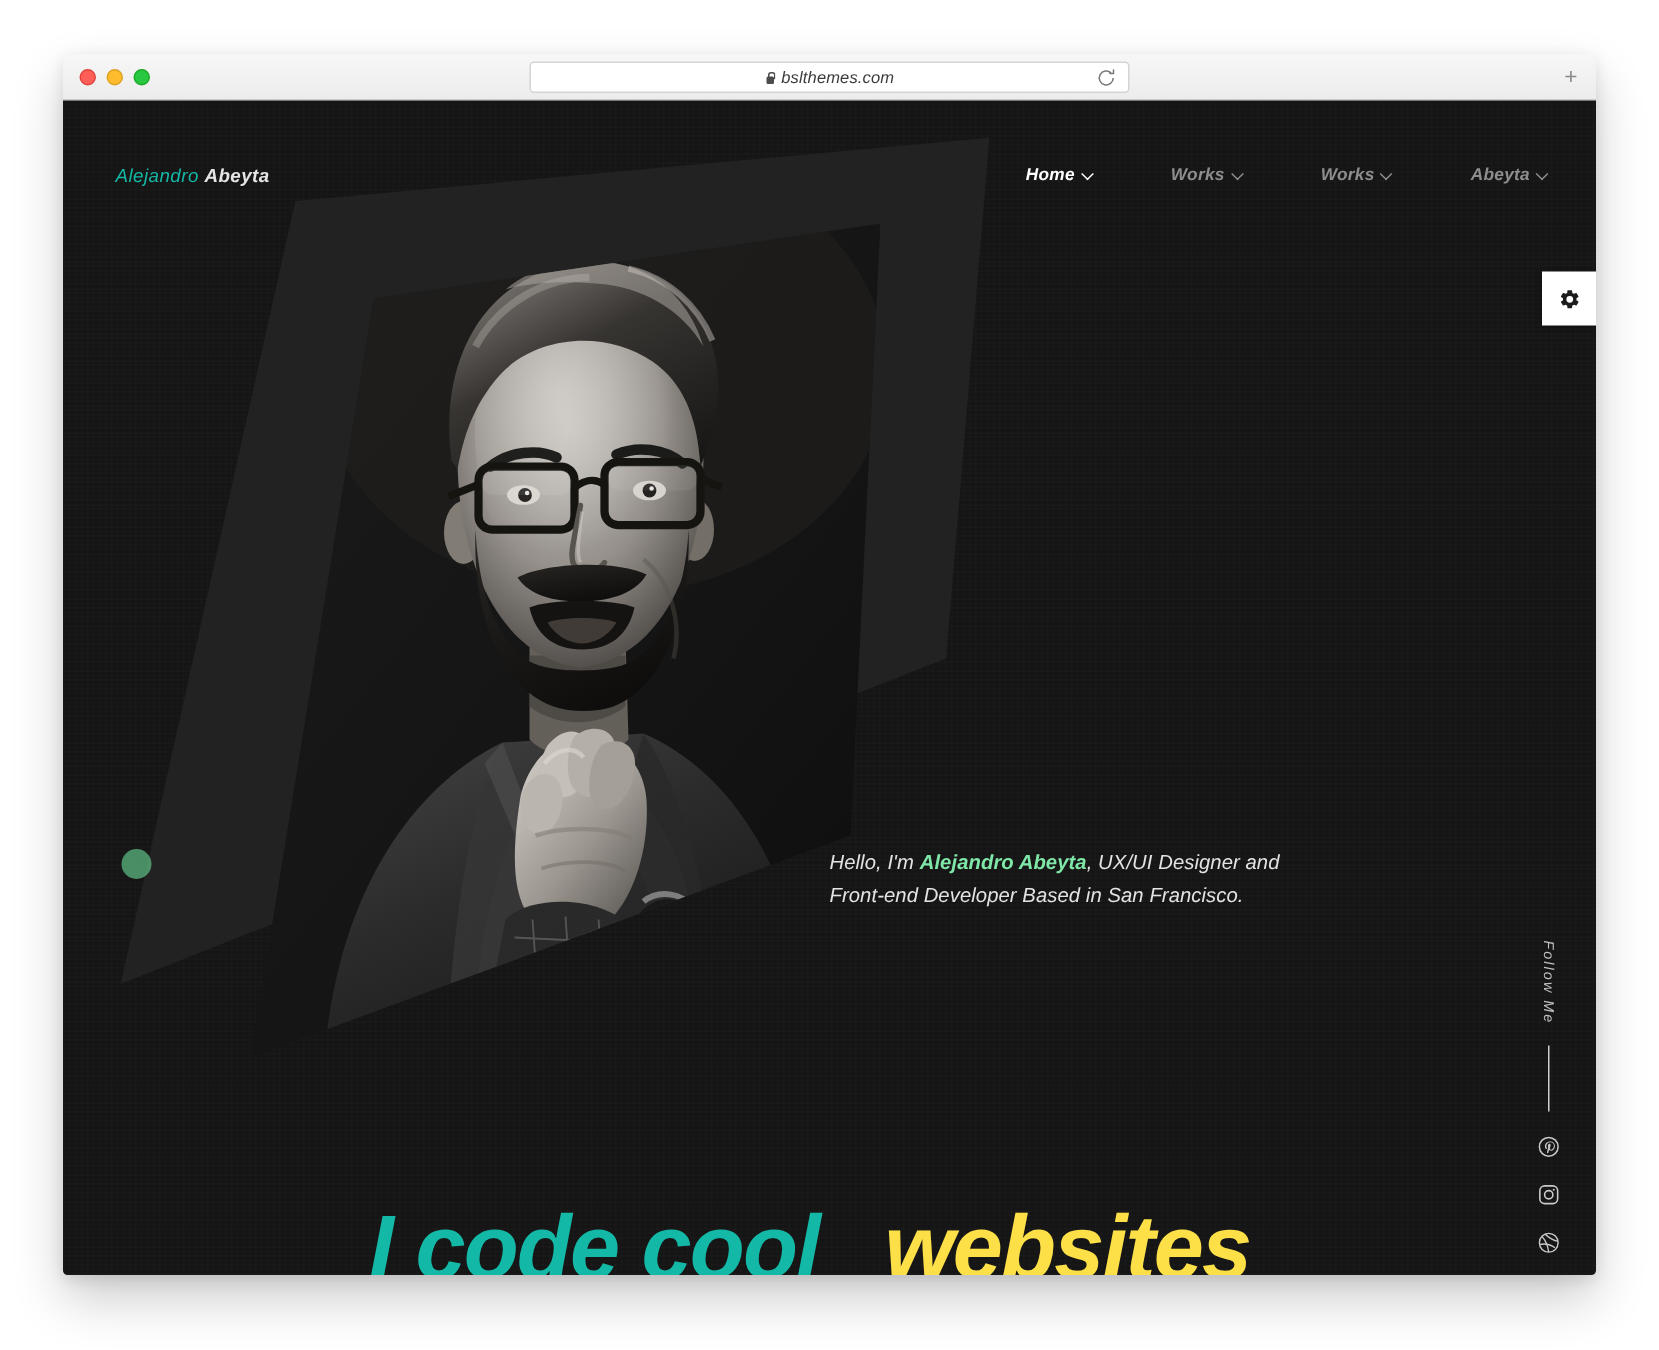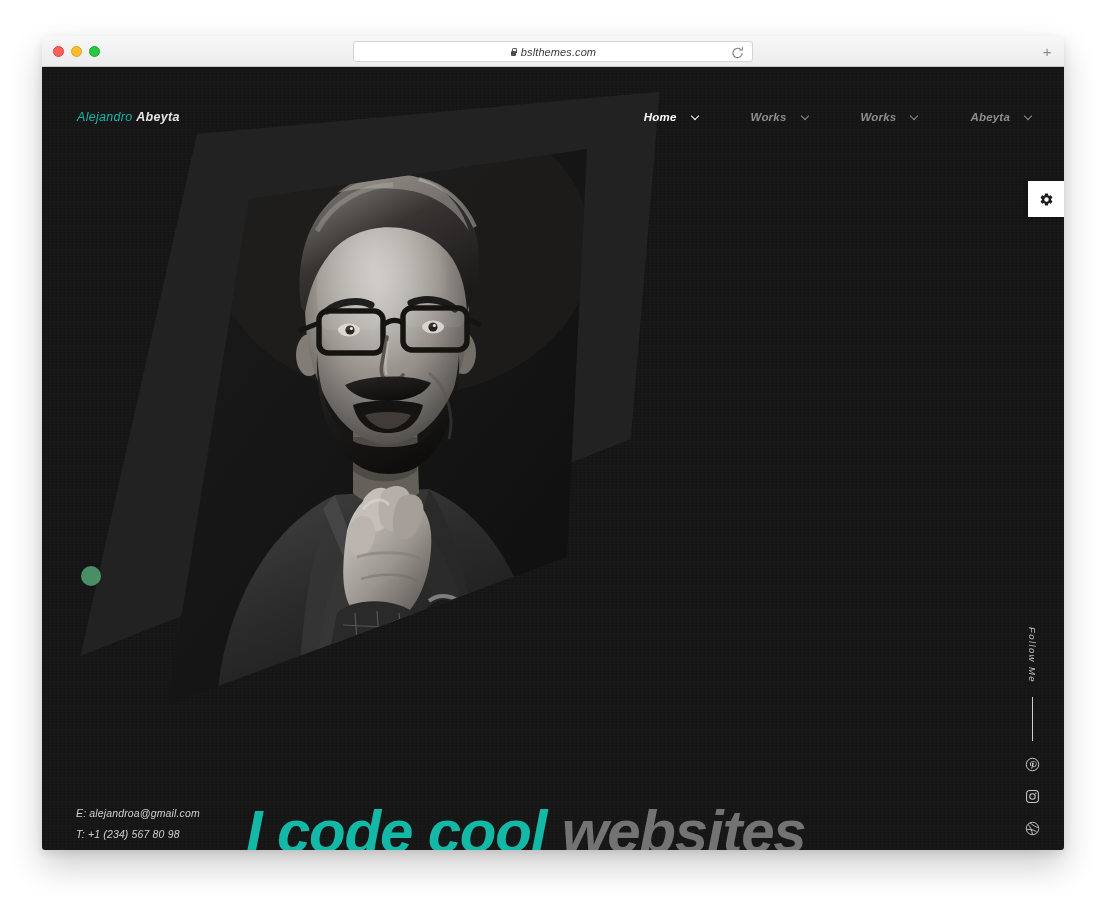--- a/index.html
+++ b/index.html
@@ -175,21 +175,21 @@
   #main-nav {
     position: absolute;
     right: 32px;
     display: flex;
     align-items: center;
     gap: 32px;
   }
   .nav-item {
     display: flex;
     align-items: center;
-    gap: 15px;
+    gap: 5px;
     font-size: 11.5px;
     font-weight: 700;
     letter-spacing: 0.2px;
     color: #8e8e8e;
     white-space: nowrap;
     cursor: pointer;
     padding-left: 20px;
   }
   .nav-item.active { color: #ffffff; }
   .chev {
@@ -247,21 +247,21 @@
     left: 204px;
     top: 735px;
     font-size: 60px;
     font-weight: 700;
     letter-spacing: -1.2px;
     line-height: 1;
     white-space: nowrap;
     z-index: 10;
   }
   #headline .hw { color: #14b8a6; }
-  #headline .hg { color: #737373; }
+  #headline .hg { color: #fde047; margin-left: 28px; }
 
   
   #contact-block {
     position: absolute;
     left: 34px;
     top: 740px;
     z-index: 10;
   }
   .contact-line {
     font-size: 10.5px;
@@ -522,30 +522,29 @@
         </div>
       </nav>
     </div>
 
     <div id="settings-btn">
       <svg width="15" height="15" viewBox="0 0 24 24" fill="#1c1c1c">
         <path d="M19.14 12.94a7.07 7.07 0 0 0 0-1.88l2.03-1.58a.5.5 0 0 0 .12-.64l-1.92-3.32a.5.5 0 0 0-.6-.22l-2.39.96a7.3 7.3 0 0 0-1.62-.94l-.36-2.54a.5.5 0 0 0-.5-.42h-3.84a.5.5 0 0 0-.5.42l-.36 2.54c-.58.24-1.12.56-1.62.94l-2.39-.96a.5.5 0 0 0-.6.22L2.67 8.84a.5.5 0 0 0 .12.64l2.03 1.58a7.07 7.07 0 0 0 0 1.88l-2.03 1.58a.5.5 0 0 0-.12.64l1.92 3.32c.12.22.38.3.6.22l2.39-.96c.5.38 1.04.7 1.62.94l.36 2.54c.04.24.25.42.5.42h3.84c.25 0 .46-.18.5-.42l.36-2.54c.58-.24 1.12-.56 1.62-.94l2.39.96c.22.08.48 0 .6-.22l1.92-3.32a.5.5 0 0 0-.12-.64l-2.03-1.58zM12 15.6A3.6 3.6 0 1 1 12 8.4a3.6 3.6 0 0 1 0 7.2z"></path>
       </svg>
     </div>
 
+    <p id="intro-text">
+      <span>Hello, I'm </span><span class="hl">Alejandro Abeyta</span><span>, UX/UI Designer and Front-end Developer Based in San Francisco.</span>
+    </p>
 
     <h1 id="headline">
       <span class="hw">I code cool</span>
       <span class="hg">websites</span>
     </h1>
 
-    <div id="contact-block">
-      <div class="contact-line">E: alejandroa@gmail.com</div>
-      <div class="contact-line">T: +1 (234) 567 80 98</div>
-    </div>
 
     <div id="follow-rail">
       <div id="follow-label">Follow Me</div>
       <div id="follow-line"></div>
 
       <a class="social-icon">
         <svg viewBox="0 0 24 24" fill="none" stroke="currentColor" stroke-width="1.6">
           <circle cx="12" cy="12" r="10"></circle>
           <path d="M10 18c.5-1.6.9-3.2 1.1-4.1.1-.5.3-1.4.3-1.4-.2-.4-.3-.9-.3-1.4 0-1.3.8-2.3 1.7-2.3.8 0 1.2.6 1.2 1.4 0 .8-.5 2.1-.8 3.3-.2.9.5 1.7 1.4 1.7 1.7 0 2.9-2.2 2.9-4.7 0-1.9-1.3-3.4-3.7-3.4-2.7 0-4.4 2-4.4 4.2 0 .8.2 1.4.6 1.8.2.2.2.3.1.5l-.2.7c0 .2-.2.3-.4.2-1.1-.5-1.6-1.7-1.6-3.1 0-2.3 1.9-5 5.7-5 3 0 5 2.2 5 4.5 0 3.1-1.7 5.4-4.3 5.4-.9 0-1.7-.5-1.9-1 0 0-.5 1.8-.6 2.2-.2.6-.5 1.3-.8 1.8" fill="currentColor" stroke="none"></path>
         </svg>

